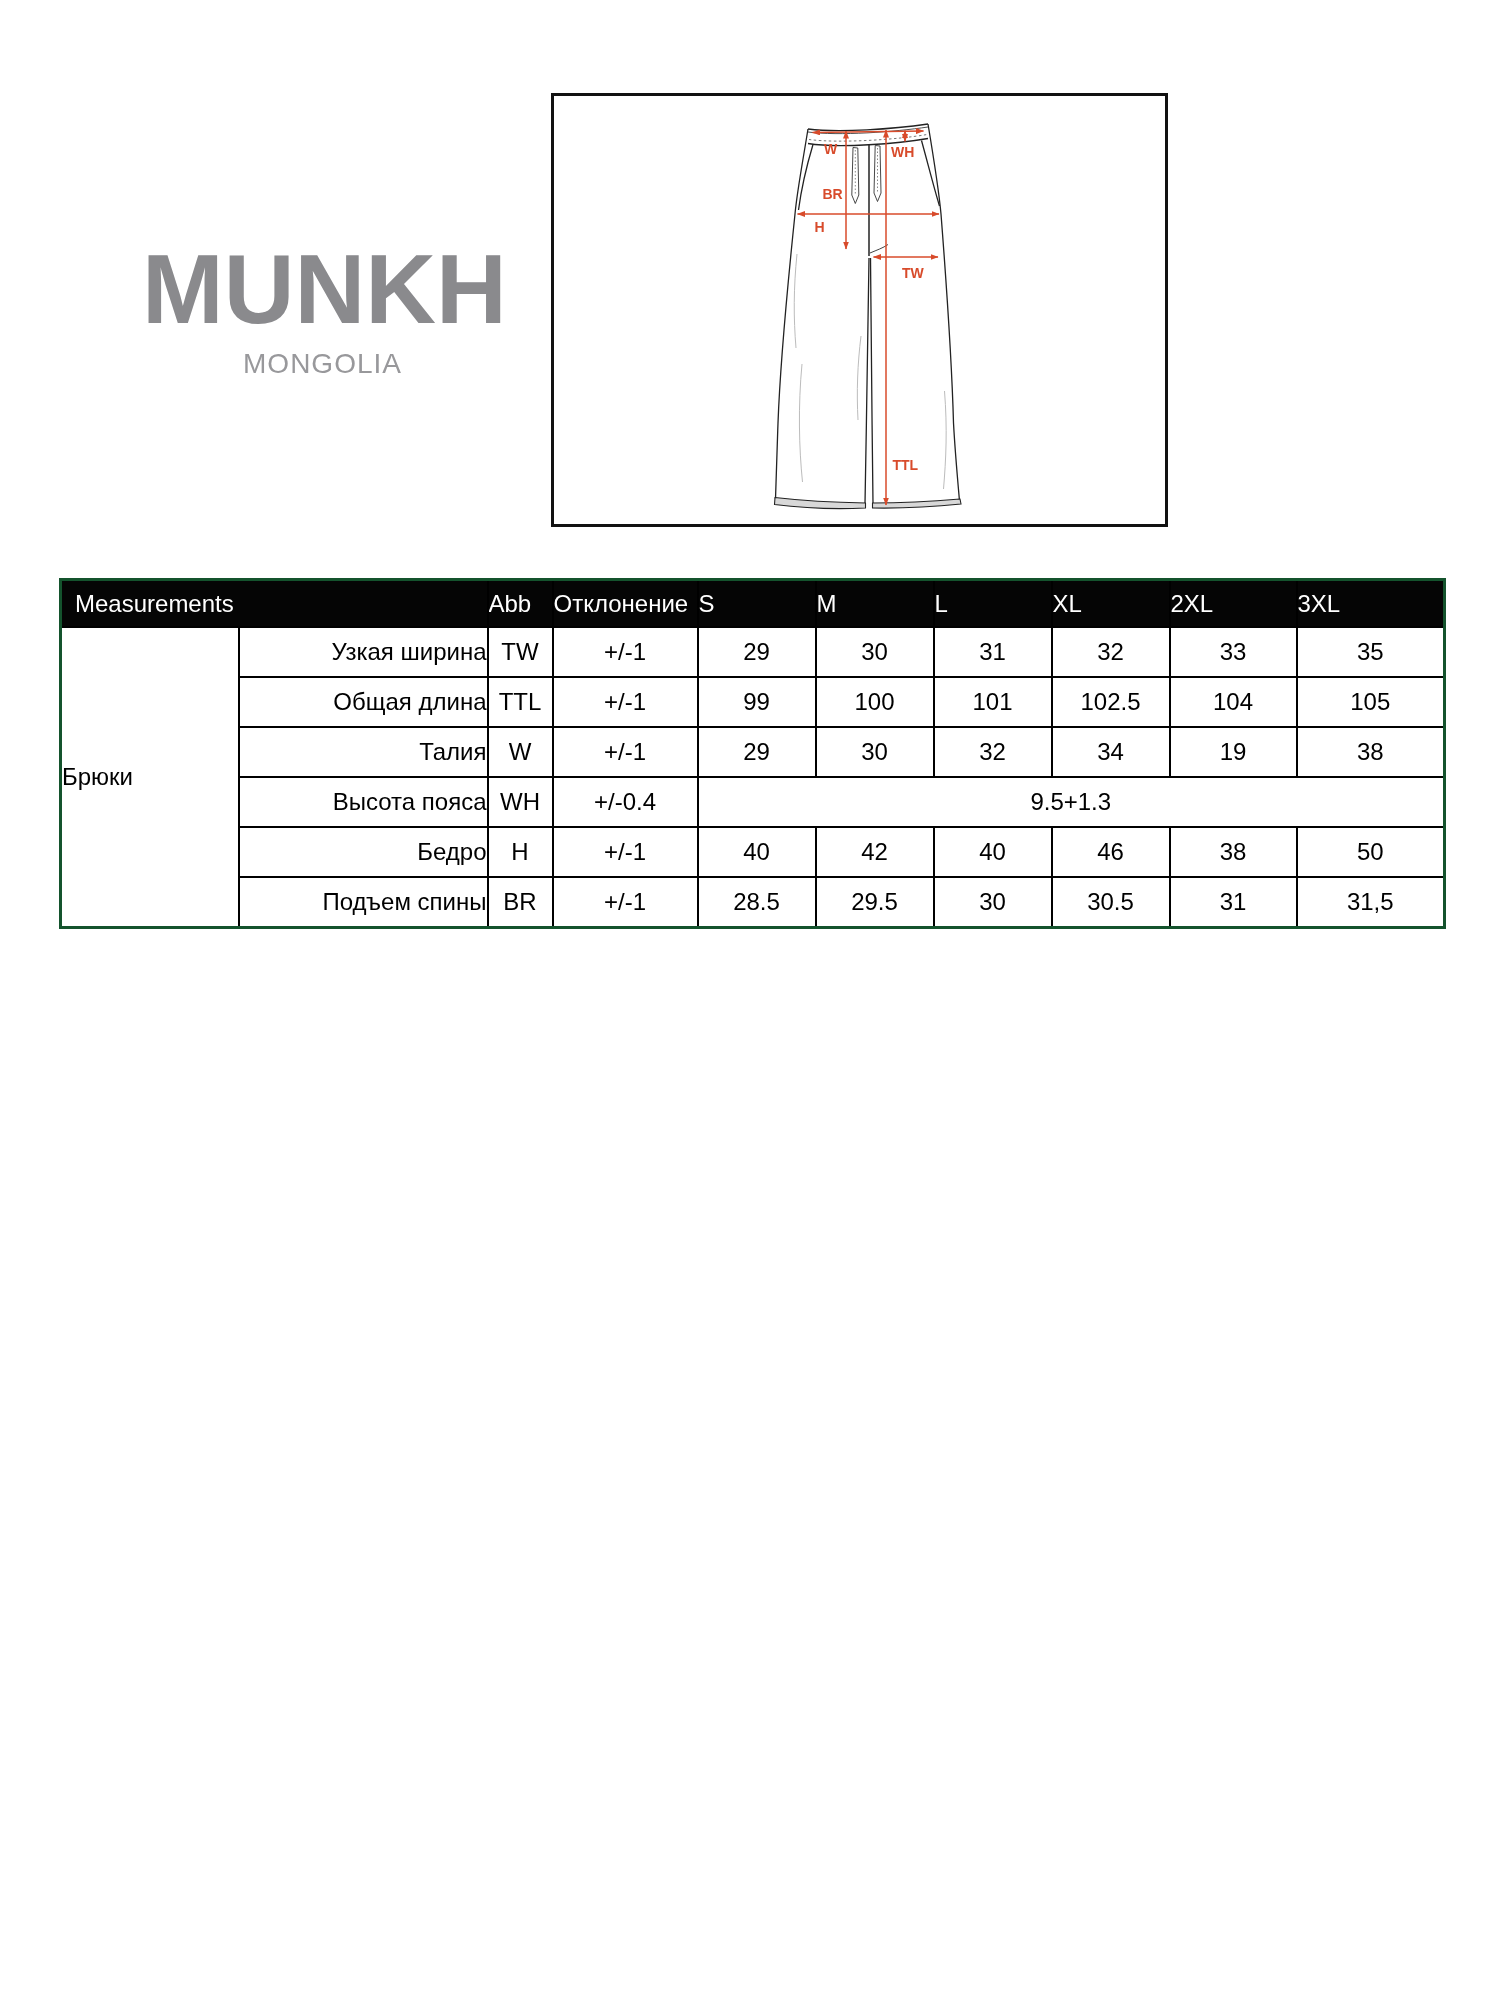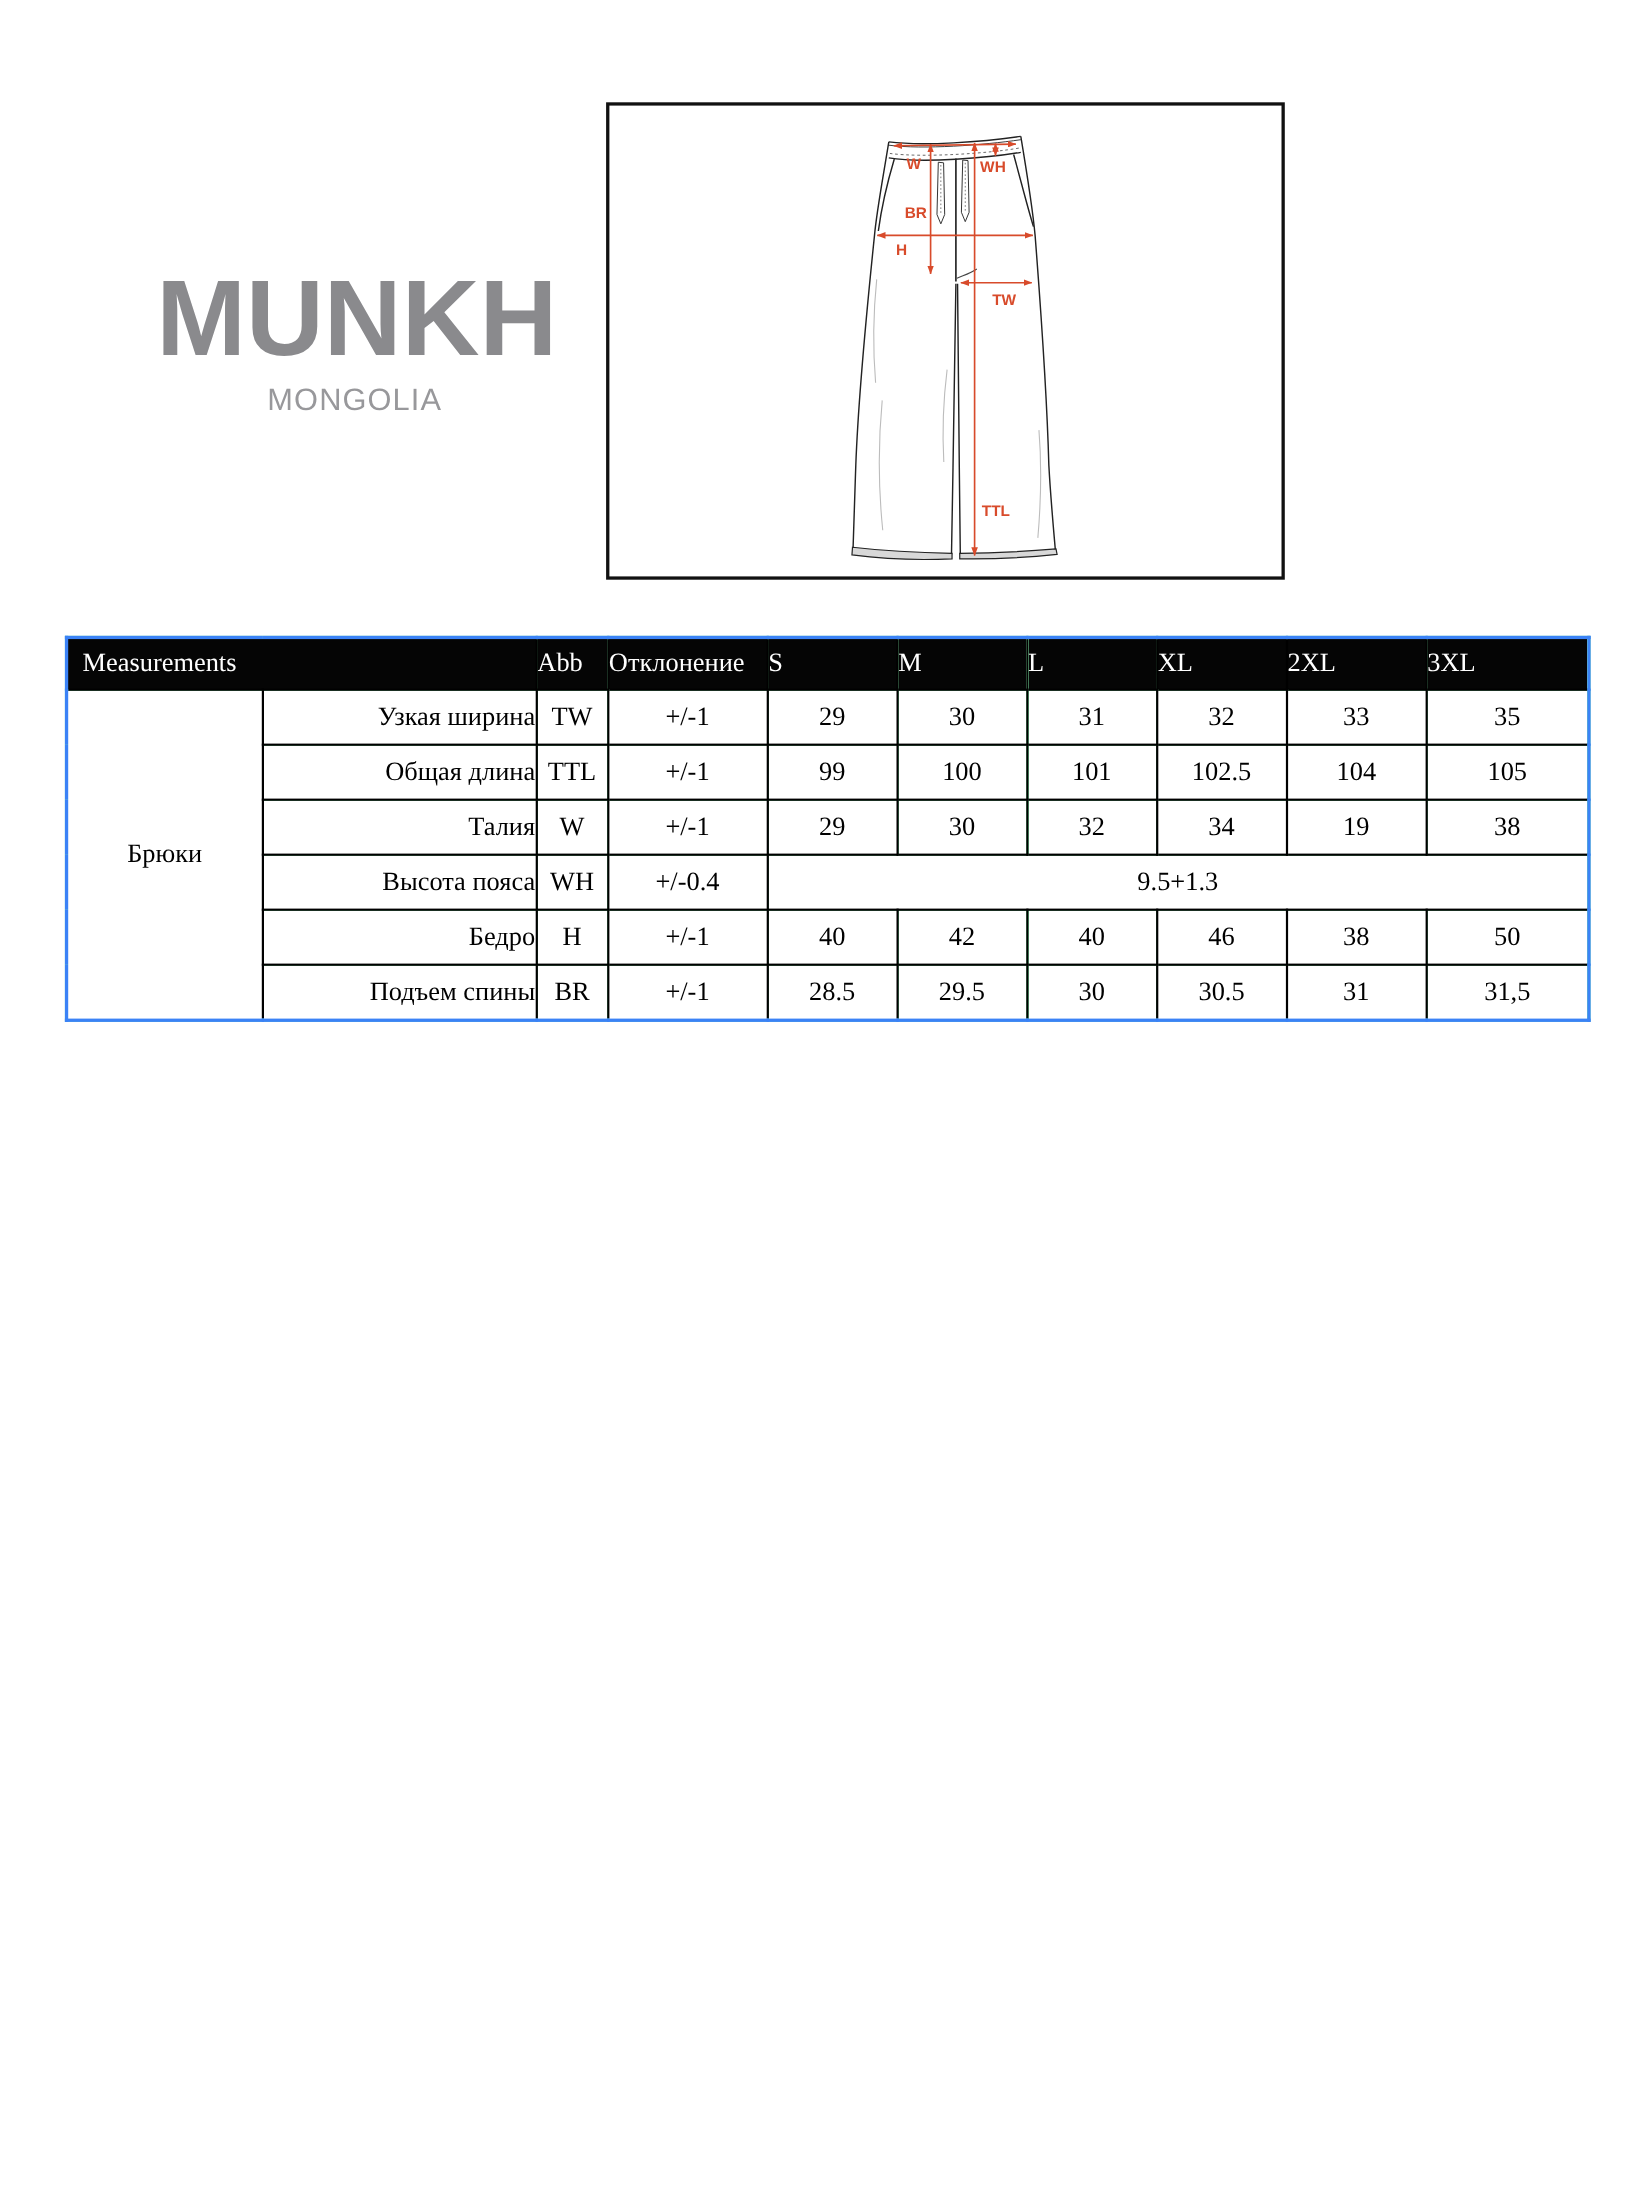--- a/index.html
+++ b/index.html
@@ -24,33 +24,33 @@
     position:absolute; left:551px; top:93px; width:617px; height:434px;
     border:3px solid #111; box-sizing:border-box; background:#fff;
   }
   .diagram-frame svg { position:absolute; left:0; top:0; width:100%; height:100%; }
   .diag-label { font-family:"Liberation Sans", sans-serif; font-size:14px; font-weight:bold; fill:#d84b2b; }
 
   
   .size-table {
     position:absolute; left:59px; top:578px; width:1384px;
     border-collapse:collapse; table-layout:fixed;
-    font-size:24px; background:#86efac; border:3px solid #3b82f6;font-family:Liberation Serif, serif;
+    font-size:24px; background:#c4b5fd; border:3px solid #14532d;
   }
   .size-table th {
     background:#050505; color:#fff; font-weight:normal; height:45px;
     text-align:left; padding:0; border:2px solid #000; overflow:hidden;
   }
   .size-table th.th-meas { text-align:left; padding-left:13px; }
   .size-table td {
     border:2px solid #000; height:48px; text-align:center; padding:0;
     background:#fff; overflow:hidden;
   }
   .size-table td.name-cell { text-align:right; padding-left:0; }
-  .size-table td.group-cell { text-align:center; }
+  .size-table td.group-cell { text-align:left; }
 </style>
 </head>
 <body>
 
 <div class="page">
 
   <div class="logo">
     <div class="logo-brand">MUNKH</div>
     <div class="logo-sub">MONGOLIA</div>
   </div>

